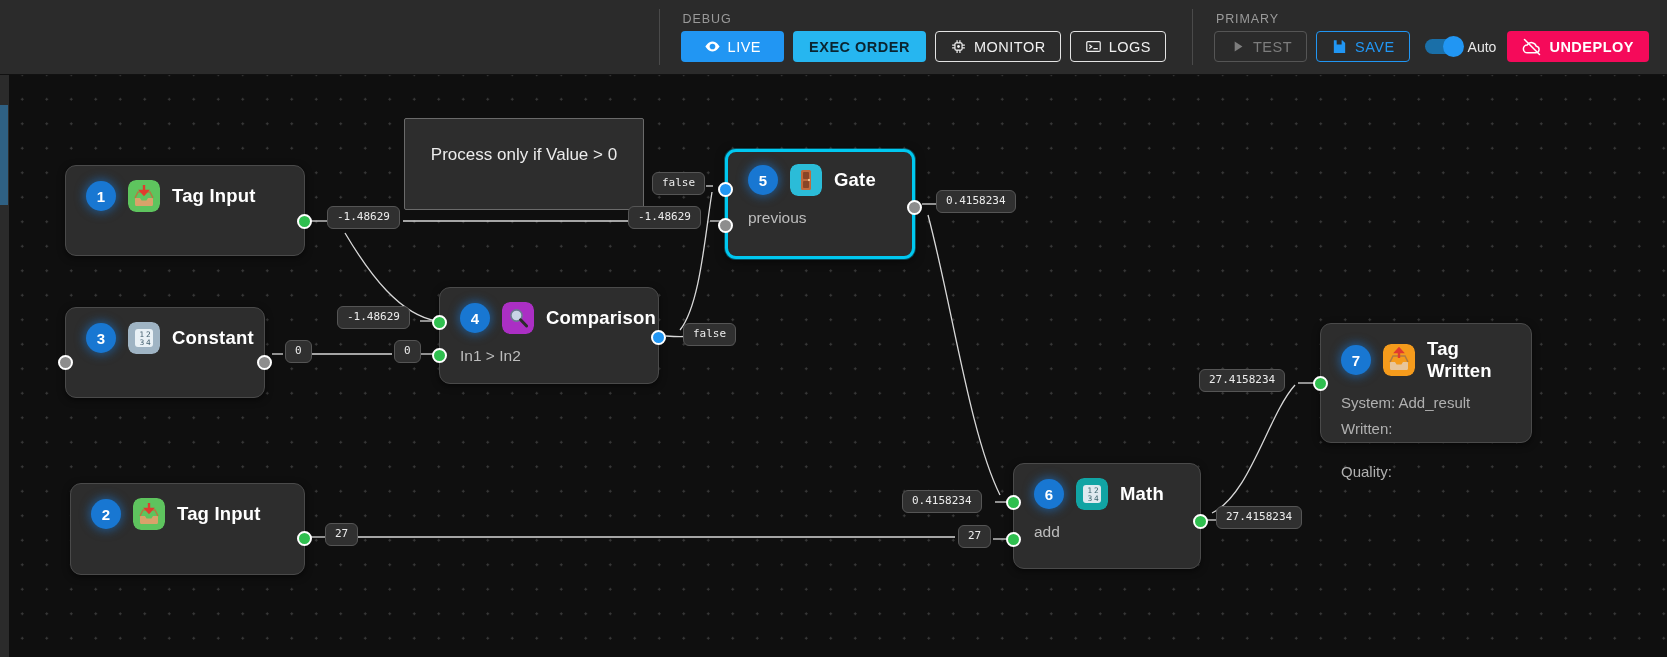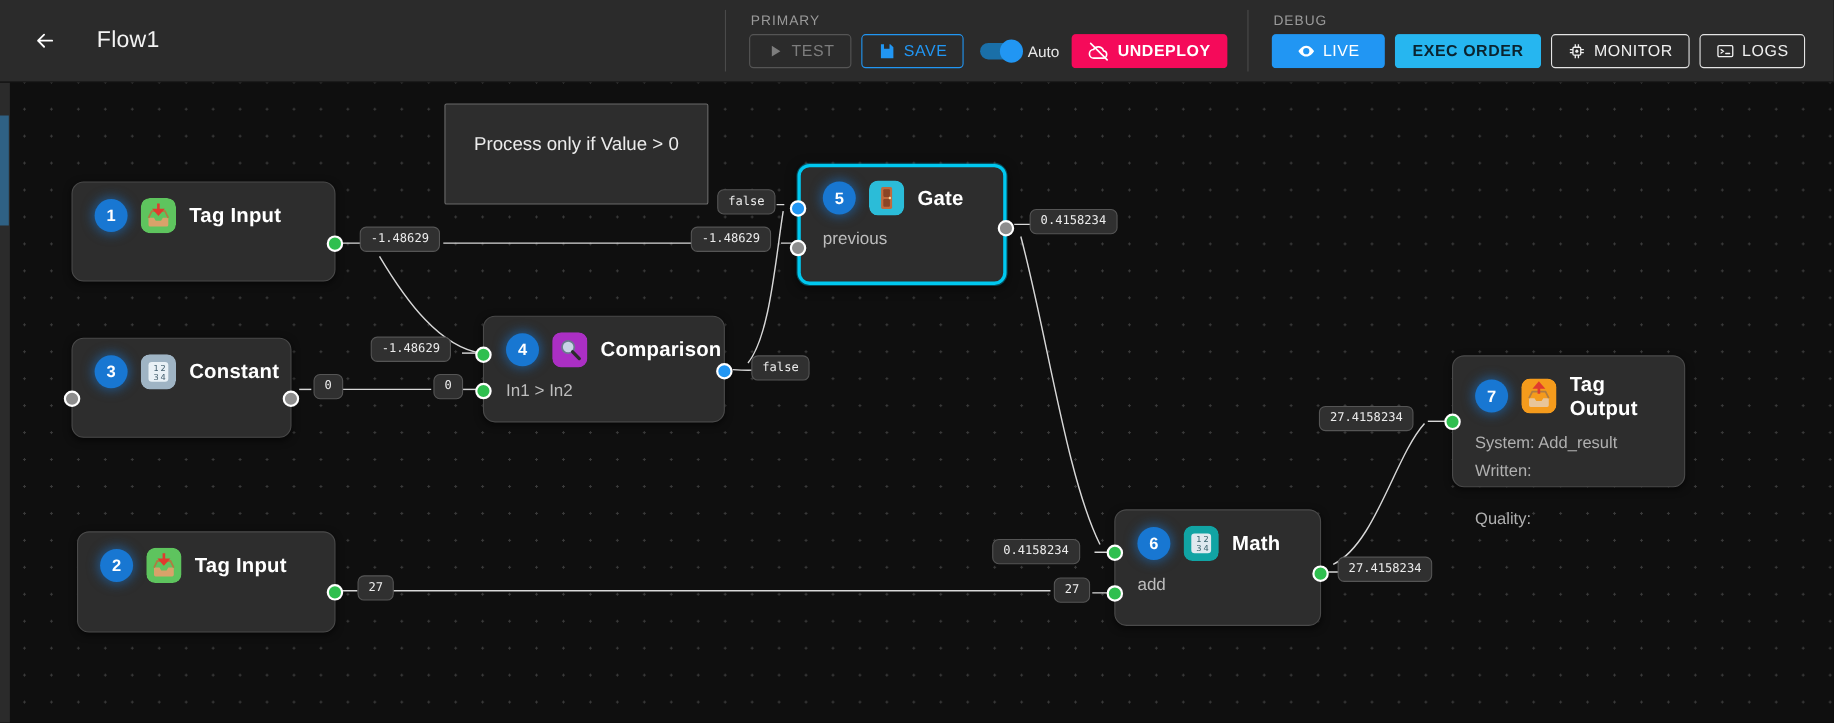--- a/index.html
+++ b/index.html
@@ -93,40 +93,72 @@
   .chip{
     position:absolute; background:#303030; border:1px solid #555; border-radius:6px;
     color:#ececec; font-family:"DejaVu Sans Mono", monospace; font-size:11px;
     padding:4px 9px; white-space:nowrap; line-height:1.15;
   }
 
   
   .comment{
     position:absolute; background:#2d2d2d; border:1px solid #6a6a6a; border-radius:2px;
     display:flex; align-items:flex-start; justify-content:center;
-    color:#ececec; font-size:17px; padding-top:26px;
+    color:#ececec; font-size:17px; padding-top:26px;margin-top:24px;
   }
 </style>
 </head>
 <body>
 
 <div class="topbar">
 
-  <div class="tb-left">
-    <div class="back-arrow">
-      <span>
-        <svg class="ico" style="width:22px;height:22px" viewBox="0 0 24 24" fill="none" stroke="#ffffff" stroke-width="1.8" stroke-linecap="round" stroke-linejoin="round">
-            <path d="M19 12H5M5 12l6-6M5 12l6 6"></path>
-          </svg>
-      </span>
-    </div>
-    <div class="flow-title">Flow1</div>
-  </div>
 
   <div class="tb-spacer"></div>
+
+  <div class="tb-group" style="padding-right:26px">
+    <div class="group-label">DEBUG</div>
+    <div class="group-row">
+
+      <div class="btn btn-fill-blue" style="padding:0 22px">
+        <span>
+          <svg class="ico" viewBox="0 0 24 24" fill="#ffffff">
+              <path d="M12 5C6 5 2 12 2 12s4 7 10 7 10-7 10-7-4-7-10-7zm0 11a4 4 0 1 1 0-8 4 4 0 0 1 0 8z"></path>
+              <circle cx="12" cy="12" r="2" fill="#2196f3"></circle>
+            </svg>
+        </span>
+        <span>LIVE</span>
+      </div>
+
+      <div class="btn btn-fill-cyan" style="padding:0 15px">
+        <span>EXEC ORDER</span>
+      </div>
+
+      <div class="btn btn-outline-white">
+        <span>
+          <svg class="ico" viewBox="0 0 24 24" fill="none" stroke="#f0f0f0" stroke-width="1.7">
+              <rect x="7" y="7" width="10" height="10" rx="1.5"></rect>
+              <circle cx="12" cy="12" r="2" fill="#f0f0f0" stroke="none"></circle>
+              <path d="M10 3v4M14 3v4M10 17v4M14 17v4M3 10h4M3 14h4M17 10h4M17 14h4"></path>
+            </svg>
+        </span>
+        <span>MONITOR</span>
+      </div>
+
+      <div class="btn btn-outline-white">
+        <span>
+          <svg class="ico" viewBox="0 0 24 24" fill="none" stroke="#f0f0f0" stroke-width="1.7">
+              <rect x="2.5" y="5" width="19" height="14" rx="1.6"></rect>
+              <path d="M6.5 10l3 2.2-3 2.2M12.5 15h5" stroke-linecap="round"></path>
+            </svg>
+        </span>
+        <span>LOGS</span>
+      </div>
+
+    </div>
+  </div>
 
   <div class="tb-group">
     <div class="group-label">PRIMARY</div>
     <div class="group-row">
 
       <div class="btn btn-outline-dis">
         <span>
           <svg class="ico" viewBox="0 0 24 24" fill="#7d7d7d">
               <path d="M8 5l11 7-11 7z"></path>
             </svg>
@@ -151,62 +183,20 @@
       </div>
 
       <div class="btn btn-fill-pink">
         <span>
           <svg class="ico" style="width:20px;height:20px" viewBox="0 0 24 24" fill="none" stroke="#ffffff" stroke-width="1.8" stroke-linecap="round">
               <path d="M6.5 19h10a4 4 0 0 0 .6-7.95A6 6 0 0 0 6.2 9.6 3.7 3.7 0 0 0 6.5 19z"></path>
               <path d="M3 3l18 18"></path>
             </svg>
         </span>
         <span>UNDEPLOY</span>
-      </div>
-
-    </div>
-  </div>
-
-  <div class="tb-group" style="padding-right:26px">
-    <div class="group-label">DEBUG</div>
-    <div class="group-row">
-
-      <div class="btn btn-fill-blue" style="padding:0 22px">
-        <span>
-          <svg class="ico" viewBox="0 0 24 24" fill="#ffffff">
-              <path d="M12 5C6 5 2 12 2 12s4 7 10 7 10-7 10-7-4-7-10-7zm0 11a4 4 0 1 1 0-8 4 4 0 0 1 0 8z"></path>
-              <circle cx="12" cy="12" r="2" fill="#2196f3"></circle>
-            </svg>
-        </span>
-        <span>LIVE</span>
-      </div>
-
-      <div class="btn btn-fill-cyan" style="padding:0 15px">
-        <span>EXEC ORDER</span>
-      </div>
-
-      <div class="btn btn-outline-white">
-        <span>
-          <svg class="ico" viewBox="0 0 24 24" fill="none" stroke="#f0f0f0" stroke-width="1.7">
-              <rect x="7" y="7" width="10" height="10" rx="1.5"></rect>
-              <circle cx="12" cy="12" r="2" fill="#f0f0f0" stroke="none"></circle>
-              <path d="M10 3v4M14 3v4M10 17v4M14 17v4M3 10h4M3 14h4M17 10h4M17 14h4"></path>
-            </svg>
-        </span>
-        <span>MONITOR</span>
-      </div>
-
-      <div class="btn btn-outline-white">
-        <span>
-          <svg class="ico" viewBox="0 0 24 24" fill="none" stroke="#f0f0f0" stroke-width="1.7">
-              <rect x="2.5" y="5" width="19" height="14" rx="1.6"></rect>
-              <path d="M6.5 10l3 2.2-3 2.2M12.5 15h5" stroke-linecap="round"></path>
-            </svg>
-        </span>
-        <span>LOGS</span>
       </div>
 
     </div>
   </div>
 </div>
 
 <div class="canvas">
 
   <div class="left-strip"></div>
   <div class="left-accent"></div>
@@ -376,21 +366,21 @@
     <div class="node-head">
       <div class="badge">7</div>
       <span>
         <svg class="nicon" viewBox="0 0 32 32">
             <rect width="32" height="32" rx="8" fill="#f59b1c"></rect>
             <path d="M7 18h5l1.6 2.6h4.8L20 18h5v6.5a1.5 1.5 0 0 1-1.5 1.5h-15A1.5 1.5 0 0 1 7 24.5z" fill="#e8c59a"></path>
             <path d="M7 18l3-6h12l3 6" fill="none" stroke="#b07c42" stroke-width="1.6"></path>
             <path d="M16 14V6M16 4.5l3.2 3.6h-6.4z" stroke="#e03b2e" stroke-width="2.4" fill="#e03b2e"></path>
           </svg>
       </span>
-      <span class="ntitle">Tag Output</span>
+      <span class="ntitle">Tag Written</span>
     </div>
     <div class="nsub">System: Add_result</div>
     <div class="nsub2">
       <span>Written:</span>
       <span>Quality:</span>
     </div>
     <div class="port green" style="left:-8px; top:52px;"></div>
   </div>
 
 </div>

